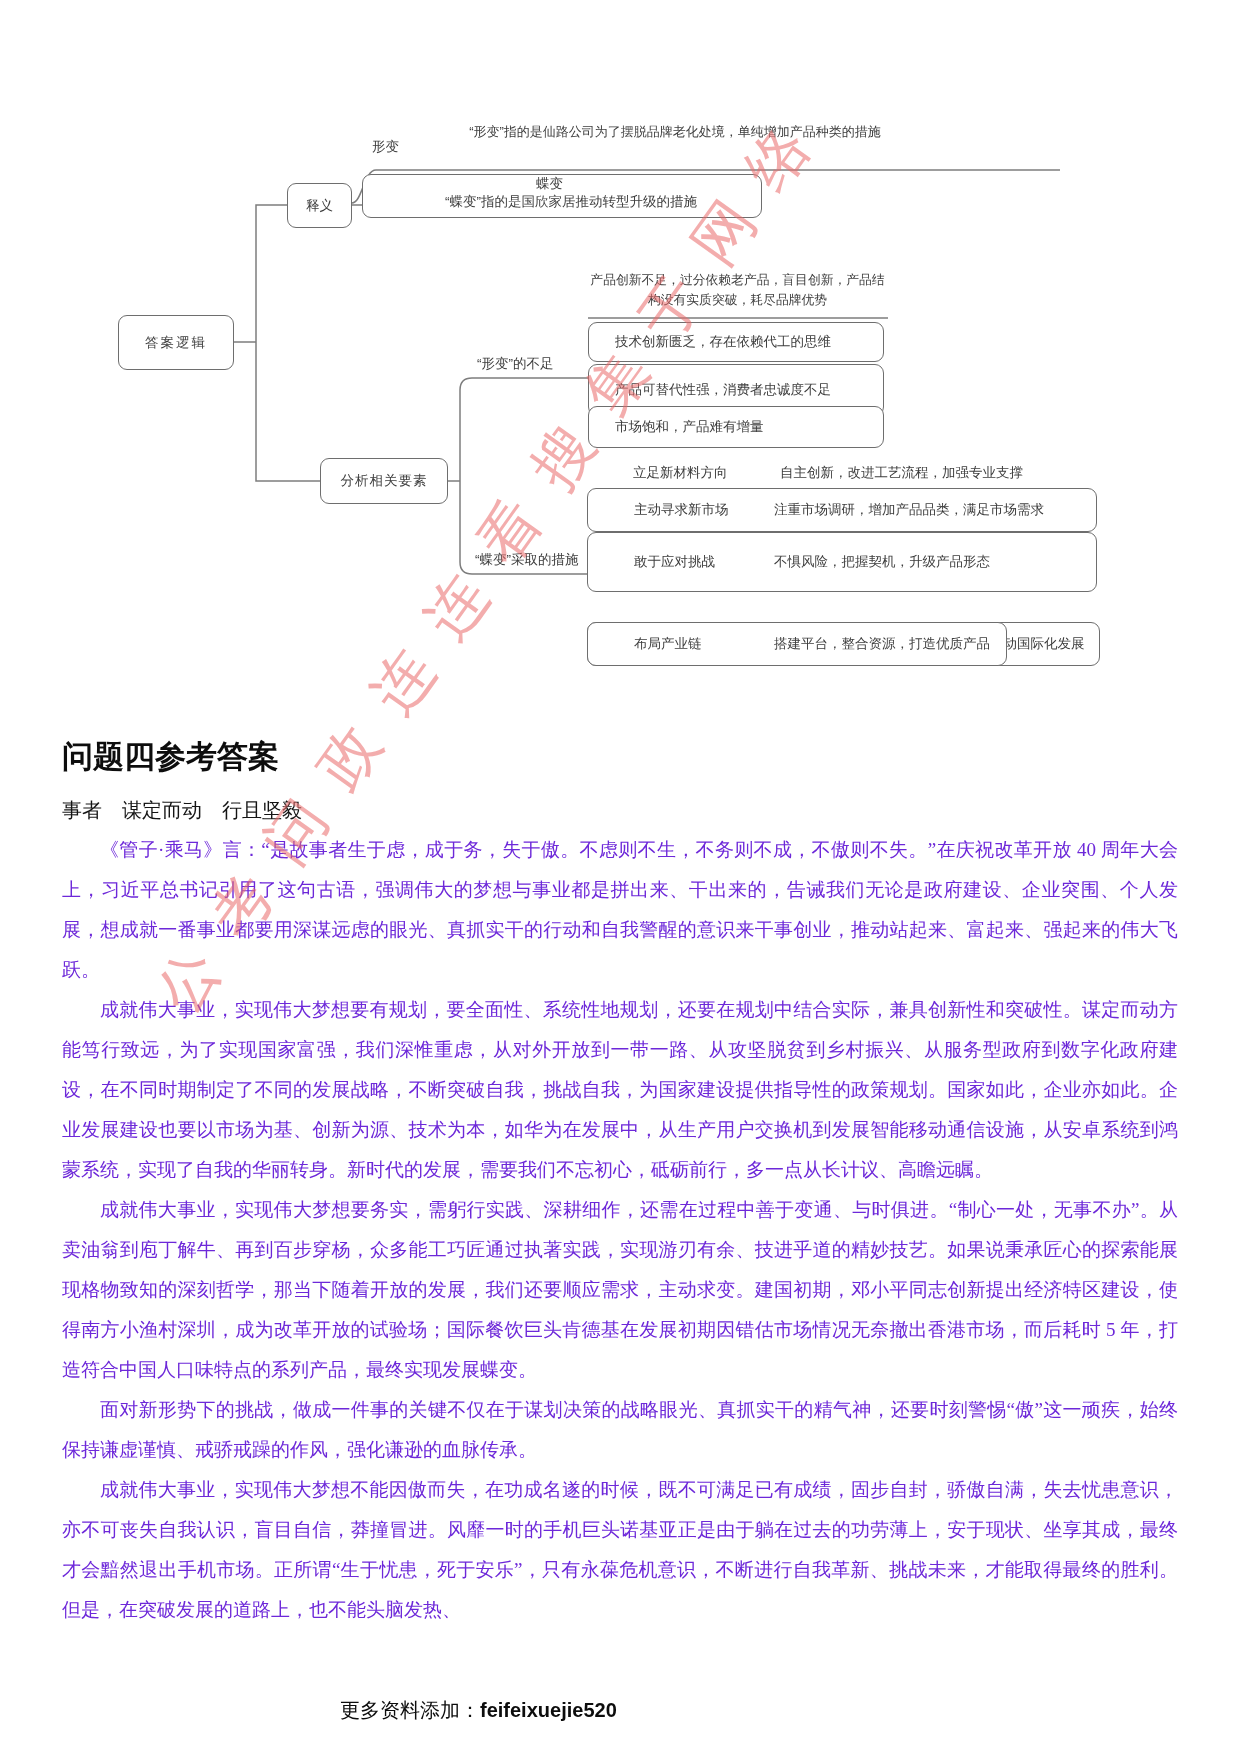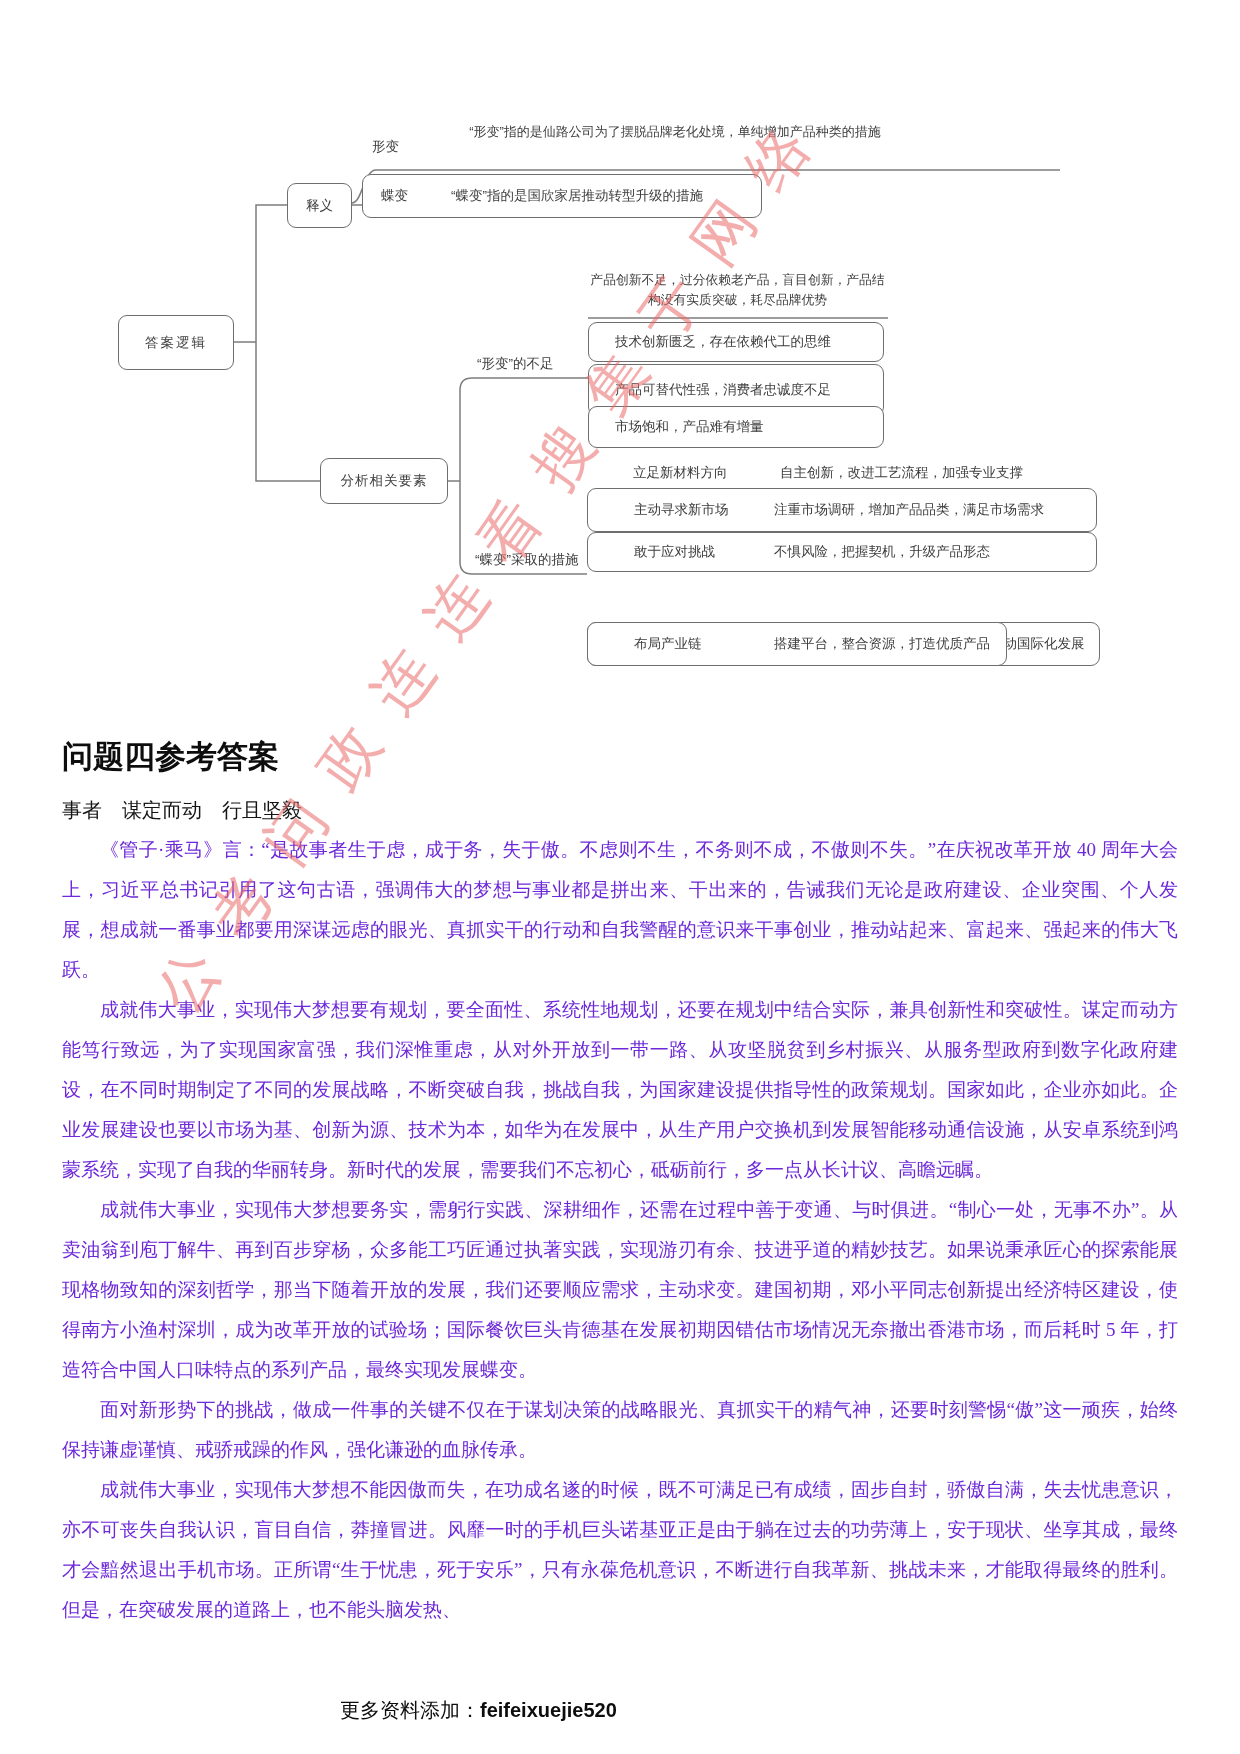--- a/index.html
+++ b/index.html
@@ -53,21 +53,21 @@
   </svg>
 
   <div class="mm-box" style="left:118px;top:315px;width:116px;height:55px;letter-spacing:2px;">答案逻辑</div>
 
   <div class="mm-box" style="left:287px;top:183px;width:65px;height:45px;">释义</div>
 
   <div class="mm-label" style="left:372px;top:138px;">形变</div>
 
   <div class="mm-text" style="left:450px;top:122px;width:450px;">“形变”指的是仙路公司为了摆脱品牌老化处境，单纯增加产品种类的措施</div>
 
-  <div class="mm-box" style="left:362px;top:174px;width:400px;height:44px;justify-content:flex-start;padding-left:18px;">
+  <div class="mm-box" style="left:362px;top:174px;width:400px;height:44px;justify-content:flex-start;padding-left:18px;flex-direction:column;">
     <span style="flex:none;width:70px;">蝶变</span>
     <span>“蝶变”指的是国欣家居推动转型升级的措施</span>
   </div>
 
   <div class="mm-box" style="left:320px;top:458px;width:128px;height:46px;letter-spacing:1px;">分析相关要素</div>
 
   <div class="mm-label" style="left:477px;top:355px;">“形变”的不足</div>
 
   <div class="mm-text" style="left:585px;top:270px;width:305px;font-size:12.8px;">产品创新不足，过分依赖老产品，盲目创新，产品结构没有实质突破，耗尽品牌优势</div>
 
@@ -80,21 +80,21 @@
   <div class="mm-label" style="left:475px;top:551px;">“蝶变”采取的措施</div>
 
   <div class="mm-label" style="left:633px;top:464px;">立足新材料方向</div>
   <div class="mm-label" style="left:780px;top:464px;">自主创新，改进工艺流程，加强专业支撑</div>
 
   <div class="mm-box mm-row" style="left:587px;top:488px;width:510px;height:44px;">
     <span class="sub">主动寻求新市场</span>
     <span>注重市场调研，增加产品品类，满足市场需求</span>
   </div>
 
-  <div class="mm-box mm-row" style="left:587px;top:532px;width:510px;height:40px;">
+  <div class="mm-box mm-row" style="left:587px;top:532px;width:510px;height:60px;">
     <span class="sub">敢于应对挑战</span>
     <span>不惧风险，把握契机，升级产品形态</span>
   </div>
 
   <div class="mm-box mm-row" style="left:587px;top:576px;width:513px;height:44px;margin-top:46px;">
     <span class="sub">启用年轻接班人</span>
     <span>实现专业积累与国际视野互补联合，推动国际化发展</span>
   </div>
 
   <div class="mm-box mm-row" style="left:587px;top:622px;width:420px;height:44px;">

